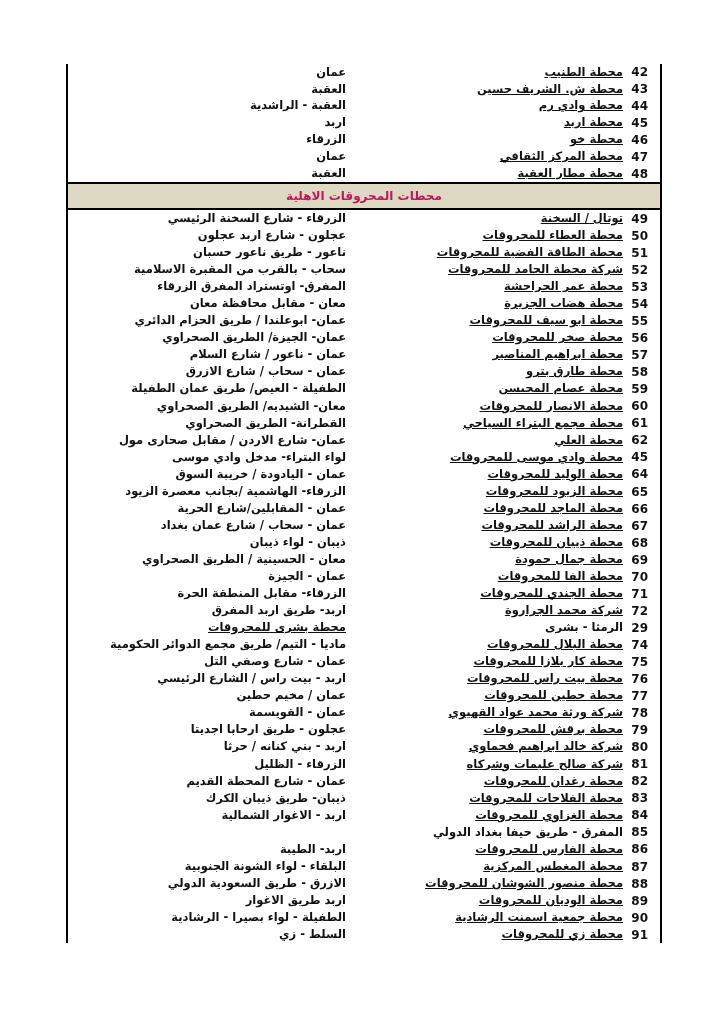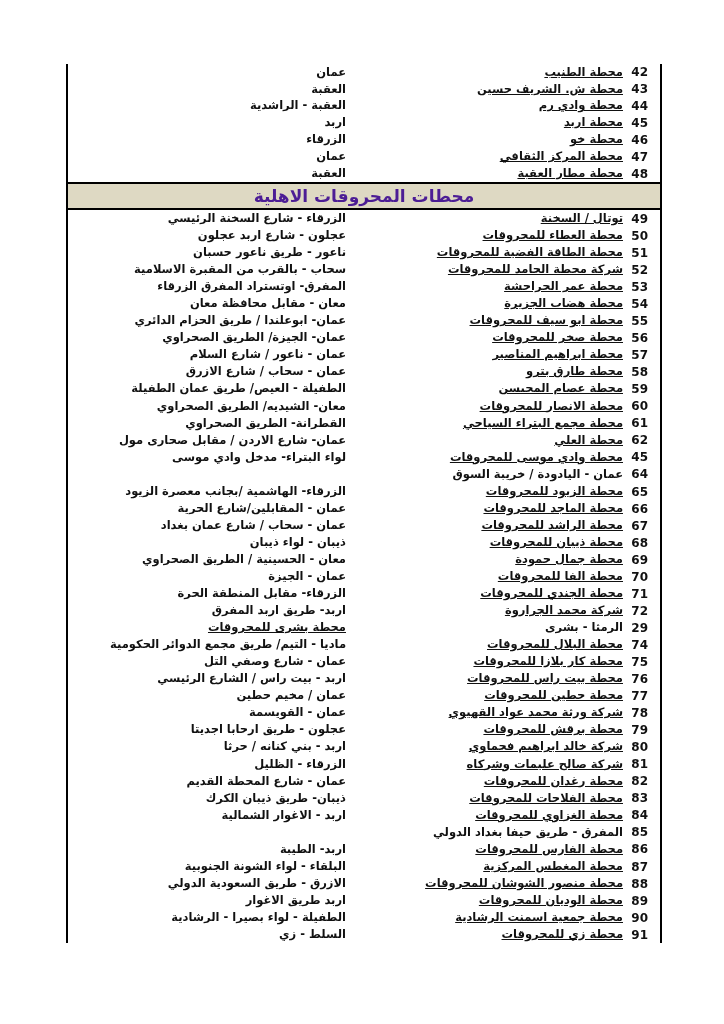--- a/index.html
+++ b/index.html
@@ -58,23 +58,23 @@
   .band {
     border-top: 2px solid #000000;
     border-bottom: 2px solid #000000;
     background: #ded9c3;
     height: 24px;
     display: flex;
     align-items: center;
     justify-content: center;
   }
   .band-title {
-    font-size: 17px;
+    font-size: 12px;
     font-weight: bold;
-    color: #4c1d95;
+    color: #be185d;
   }
 </style>
 </head>
 <body>
 
 <div class="page">
   <div class="table-wrap">
     <div class="rows-section s1" id="section1">
         <div class="row">
           <div class="cell num">
@@ -232,20 +232,21 @@
           <div class="cell num">
             <span>45</span>
           </div>
           <div class="cell station">محطة وادي موسى للمحروقات</div>
           <div class="cell location">لواء البتراء- مدخل وادي موسى</div>
         </div>
         <div class="row">
           <div class="cell num">
             <span>64</span>
           </div>
+          <div class="cell station">محطة الوليد للمحروقات</div>
           <div class="cell location">عمان - اليادودة / خريبة السوق</div>
         </div>
         <div class="row">
           <div class="cell num">
             <span>65</span>
           </div>
           <div class="cell station">محطة الزيود للمحروقات</div>
           <div class="cell location">الزرقاء- الهاشمية /بجانب معصرة الزيود</div>
         </div>
         <div class="row">

